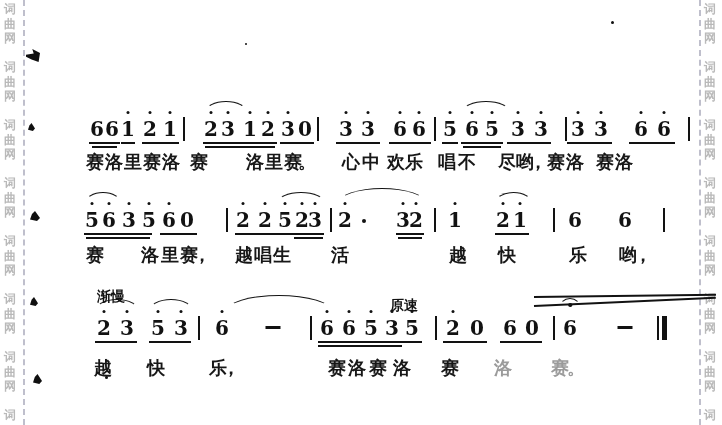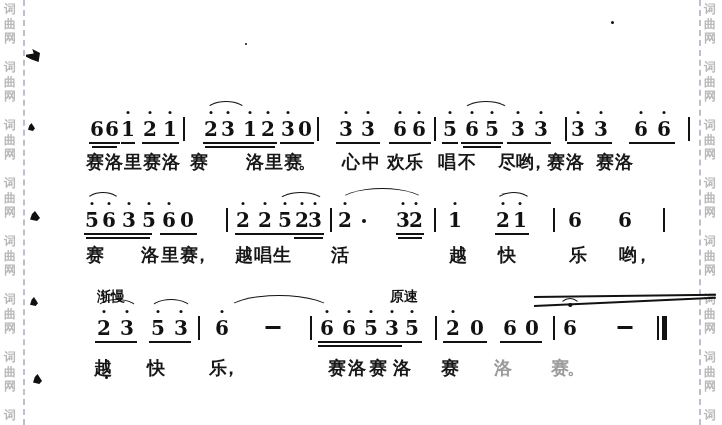--- a/index.html
+++ b/index.html
@@ -198,21 +198,21 @@
     <div class="lyr" style="left: 244px; top: 243px;">越</div>
     <div class="lyr" style="left: 263px; top: 243px;">唱</div>
     <div class="lyr" style="left: 282px; top: 243px;">生</div>
     <div class="lyr" style="left: 340px; top: 243px;">活</div>
     <div class="lyr" style="left: 458px; top: 243px;">越</div>
     <div class="lyr" style="left: 507px; top: 243px;">快</div>
     <div class="lyr" style="left: 578px; top: 243px;">乐</div>
     <div class="lyr" style="left: 628px; top: 243px;">哟</div>
     <div class="lyr" style="left: 643px; top: 243px;">，</div>
     <div class="tlabel" style="left: 97px; top: 288px;">渐慢</div>
-    <div class="tlabel" style="left: 390px; top: 288px;">原速</div>
+    <div class="tlabel" style="left: 390px; top: 297px;">原速</div>
     <div class="note" style="left: 104px; top: 317px;">2<span class="hidot"></span></div>
     <div class="note" style="left: 127px; top: 317px;">3<span class="hidot"></span></div>
     <div class="note" style="left: 158px; top: 317px;">5<span class="hidot"></span></div>
     <div class="note" style="left: 181px; top: 317px;">3<span class="hidot"></span></div>
     <div class="note" style="left: 222px; top: 317px;">6<span class="hidot"></span></div>
     <div class="note" style="left: 327px; top: 317px;">6<span class="hidot"></span></div>
     <div class="note" style="left: 349px; top: 317px;">6<span class="hidot"></span></div>
     <div class="note" style="left: 371px; top: 317px;">5<span class="hidot"></span></div>
     <div class="note" style="left: 392px; top: 317px;">3<span class="hidot"></span></div>
     <div class="note" style="left: 412px; top: 317px;">5<span class="hidot"></span></div>

